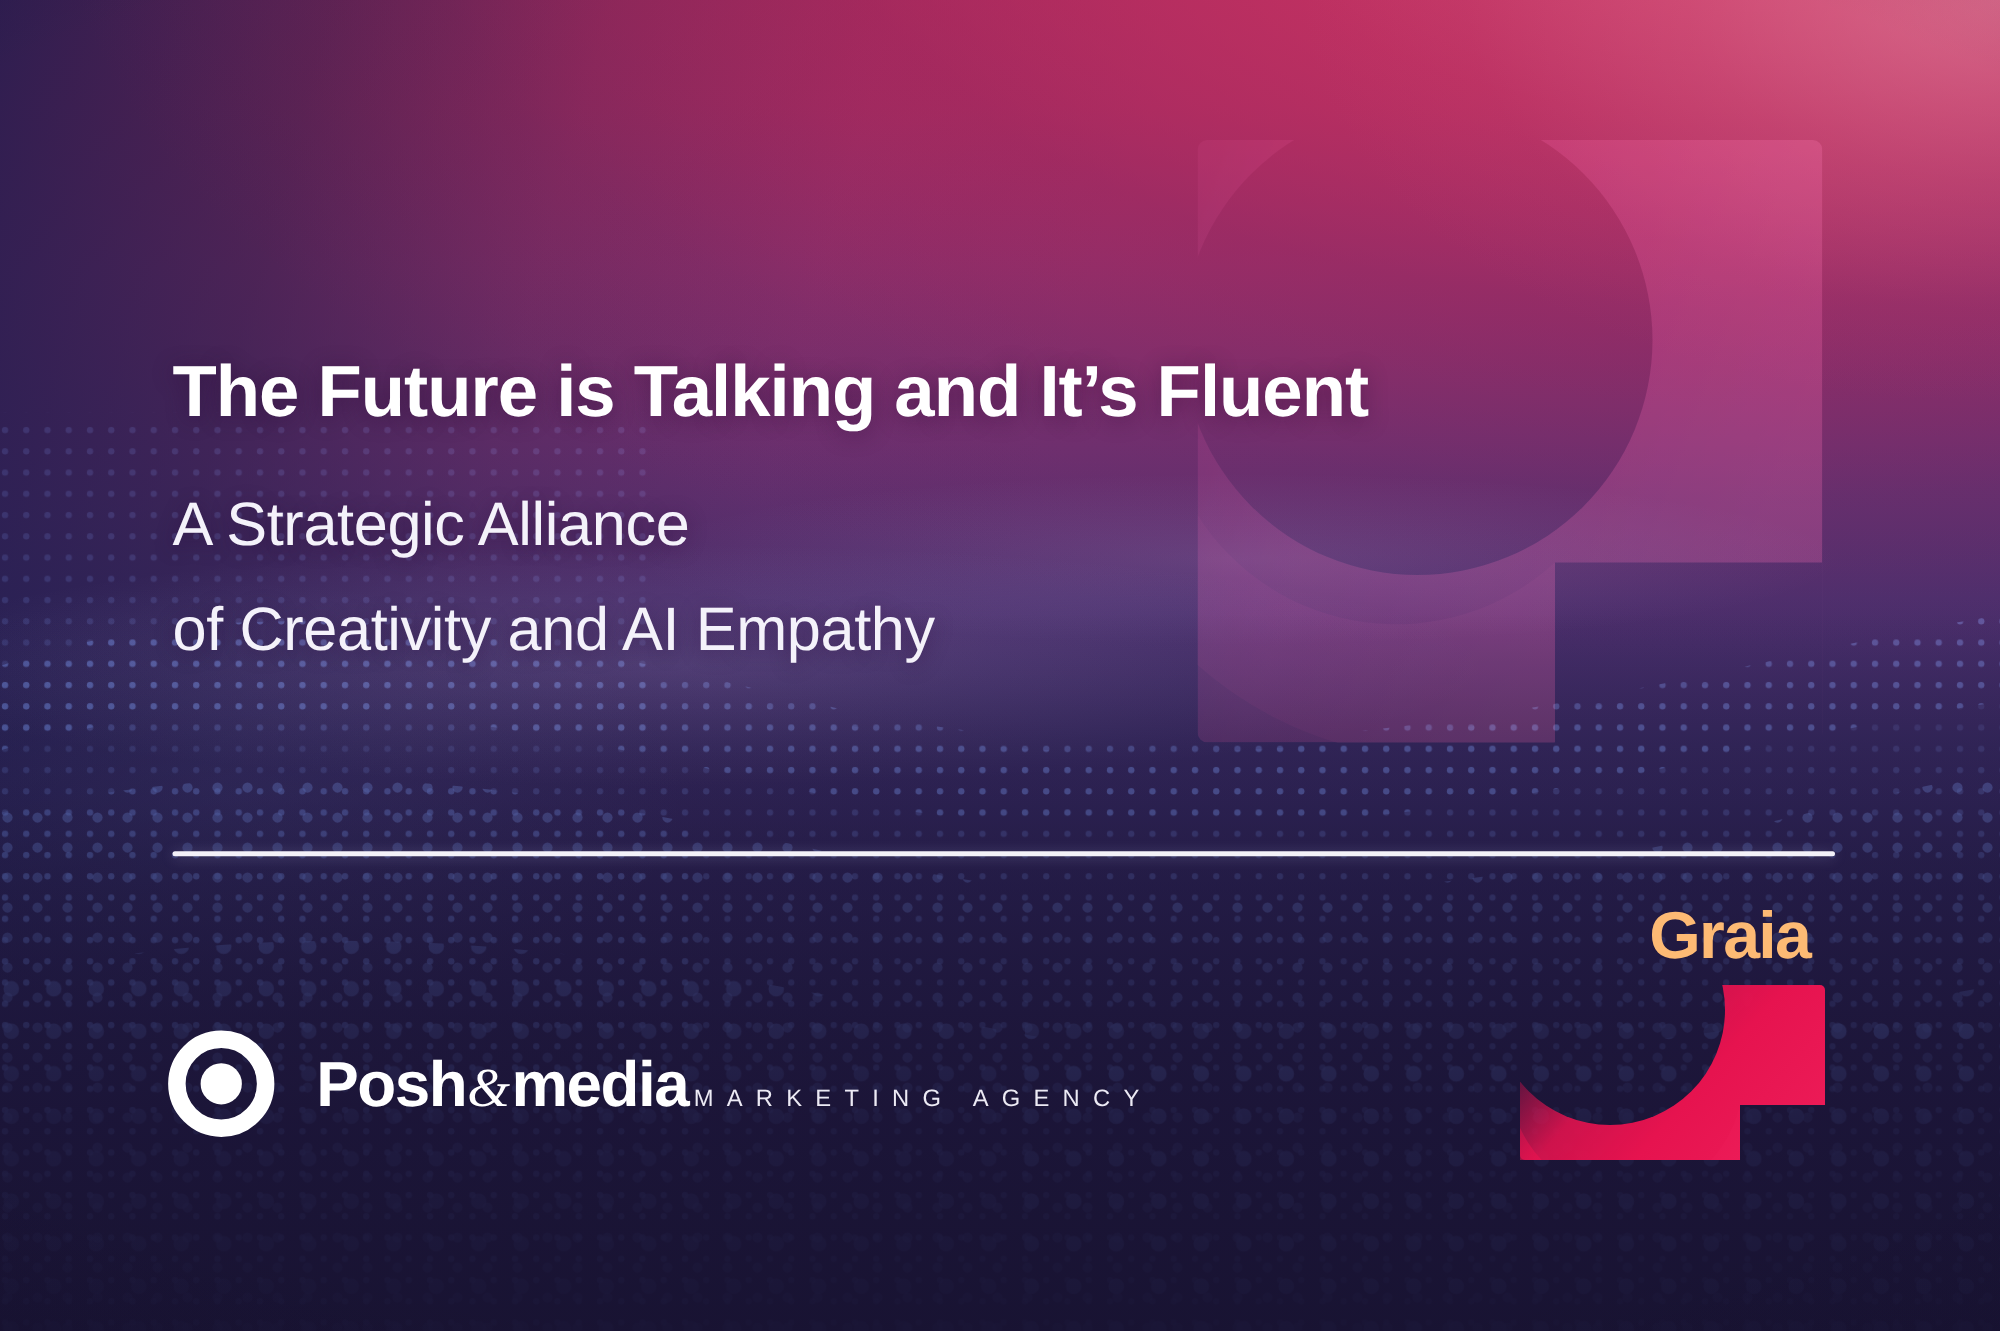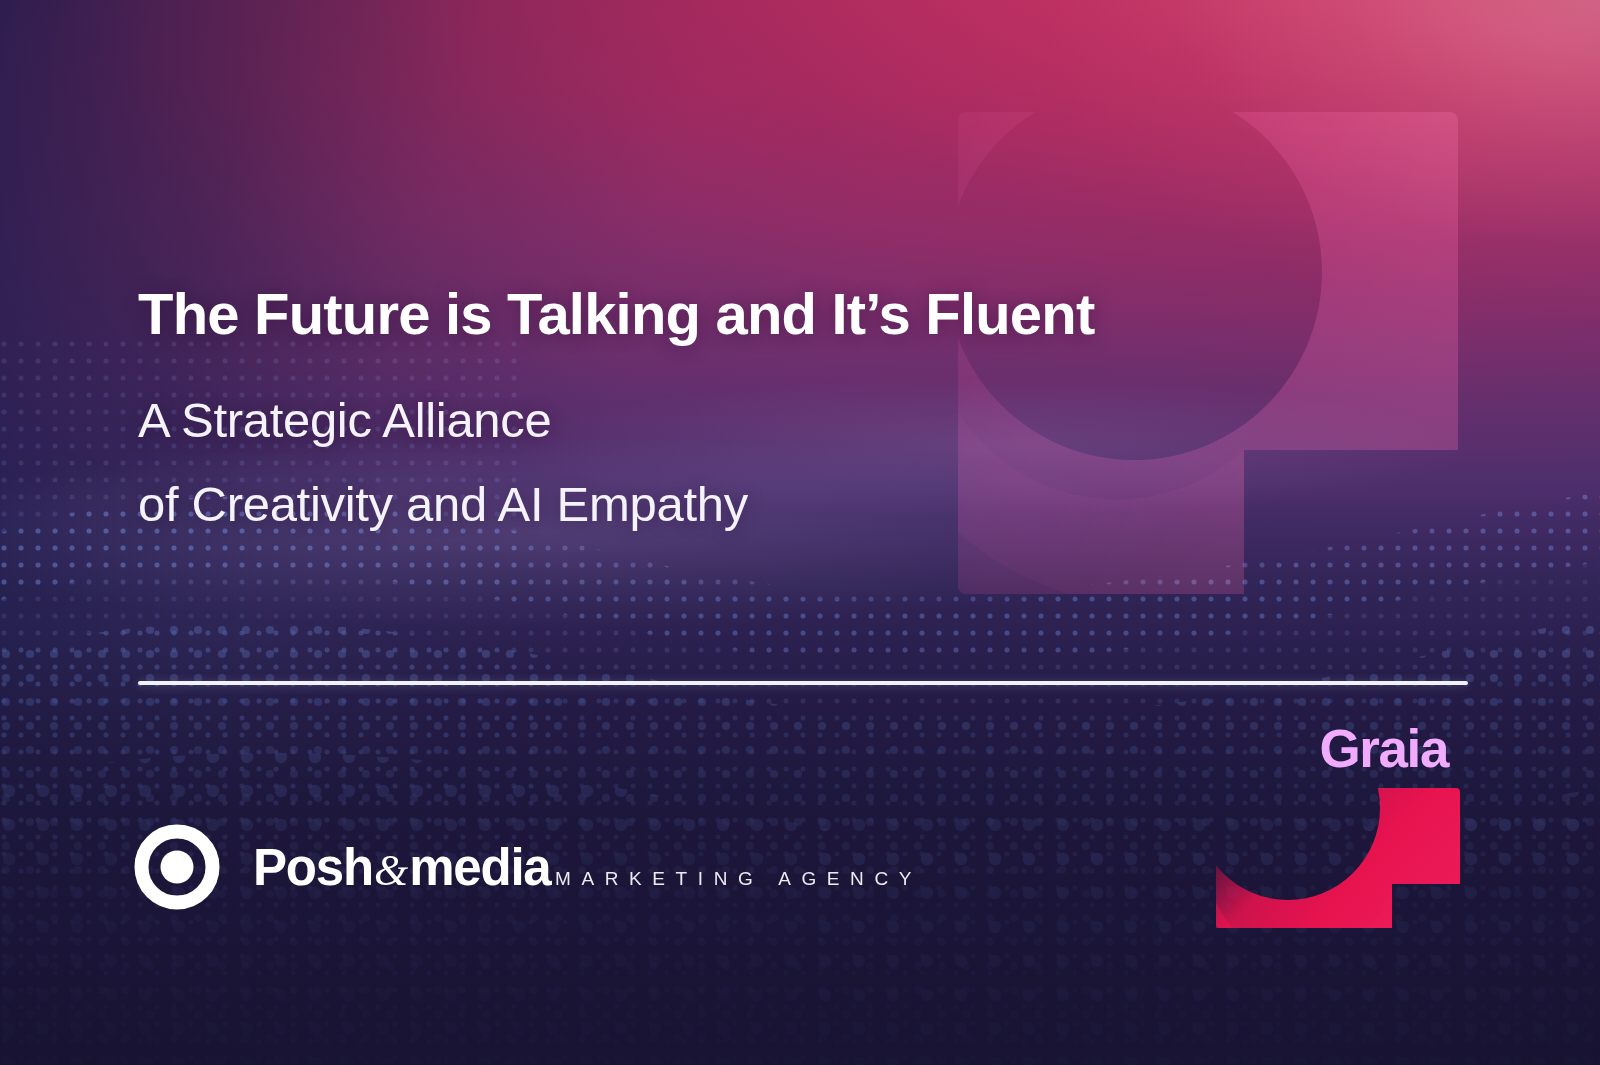--- a/index.html
+++ b/index.html
@@ -180,21 +180,21 @@
     top: 722px;
     width: 252px;
     height: 206px;
   }
   #graia-wordmark {
     position: absolute;
     right: 12px;
     top: 0;
     font-size: 53px;
     font-weight: 700;
-    color: #f0abfc;
+    color: #fdba74;
     letter-spacing: -1.4px;
     line-height: 1;
     white-space: nowrap;
     z-index: 2;
   }
   #graia-mark {
     position: absolute;
     left: 8px;
     top: 66px;
     width: 244px;

